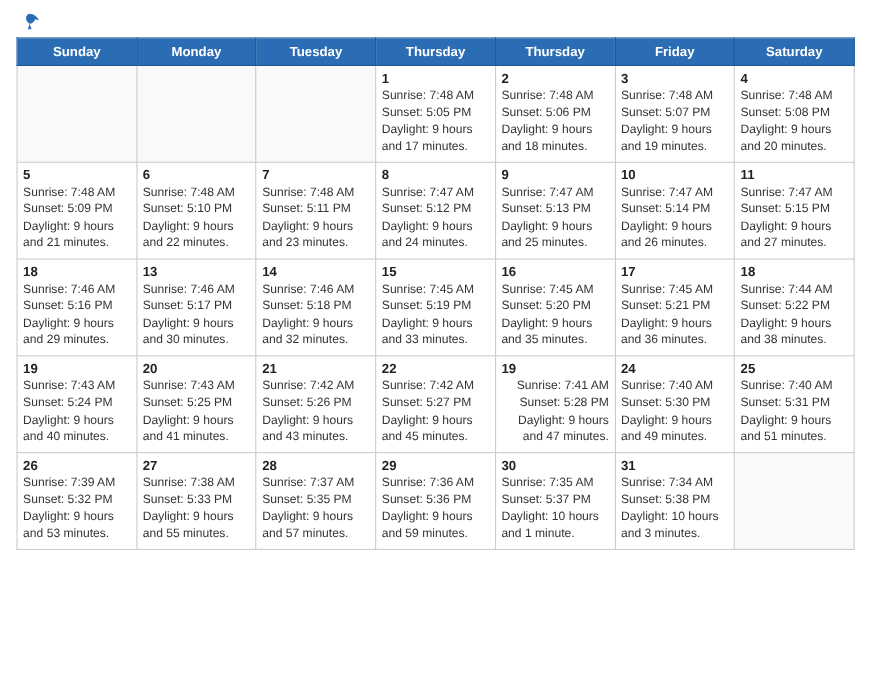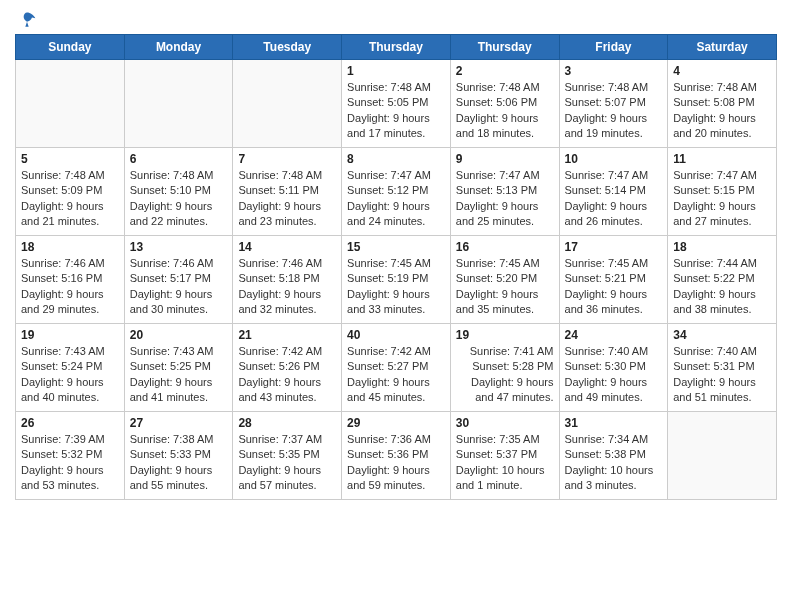--- a/index.html
+++ b/index.html
@@ -281,42 +281,42 @@
 and 41 minutes.</div>
           </td>
           <td class="cal-cell">
             <span class="day-num">21</span>
             <div class="cell-info" style="white-space: pre-line;">Sunrise: 7:42 AM
 Sunset: 5:26 PM
 Daylight: 9 hours
 and 43 minutes.</div>
           </td>
           <td class="cal-cell">
-            <span class="day-num">40</span>
+            <span class="day-num">22</span>
             <div class="cell-info" style="white-space: pre-line;">Sunrise: 7:42 AM
 Sunset: 5:27 PM
 Daylight: 9 hours
 and 45 minutes.</div>
           </td>
           <td class="cal-cell">
             <span class="day-num">19</span>
             <div class="cell-info" style="white-space: pre-line; text-align: right;">Sunrise: 7:41 AM
 Sunset: 5:28 PM
 Daylight: 9 hours
 and 47 minutes.</div>
           </td>
           <td class="cal-cell">
             <span class="day-num">24</span>
             <div class="cell-info" style="white-space: pre-line;">Sunrise: 7:40 AM
 Sunset: 5:30 PM
 Daylight: 9 hours
 and 49 minutes.</div>
           </td>
           <td class="cal-cell">
-            <span class="day-num">34</span>
+            <span class="day-num">25</span>
             <div class="cell-info" style="white-space: pre-line;">Sunrise: 7:40 AM
 Sunset: 5:31 PM
 Daylight: 9 hours
 and 51 minutes.</div>
           </td>
         </tr>
         <tr>
           <td class="cal-cell">
             <span class="day-num">26</span>
             <div class="cell-info" style="white-space: pre-line;">Sunrise: 7:39 AM

